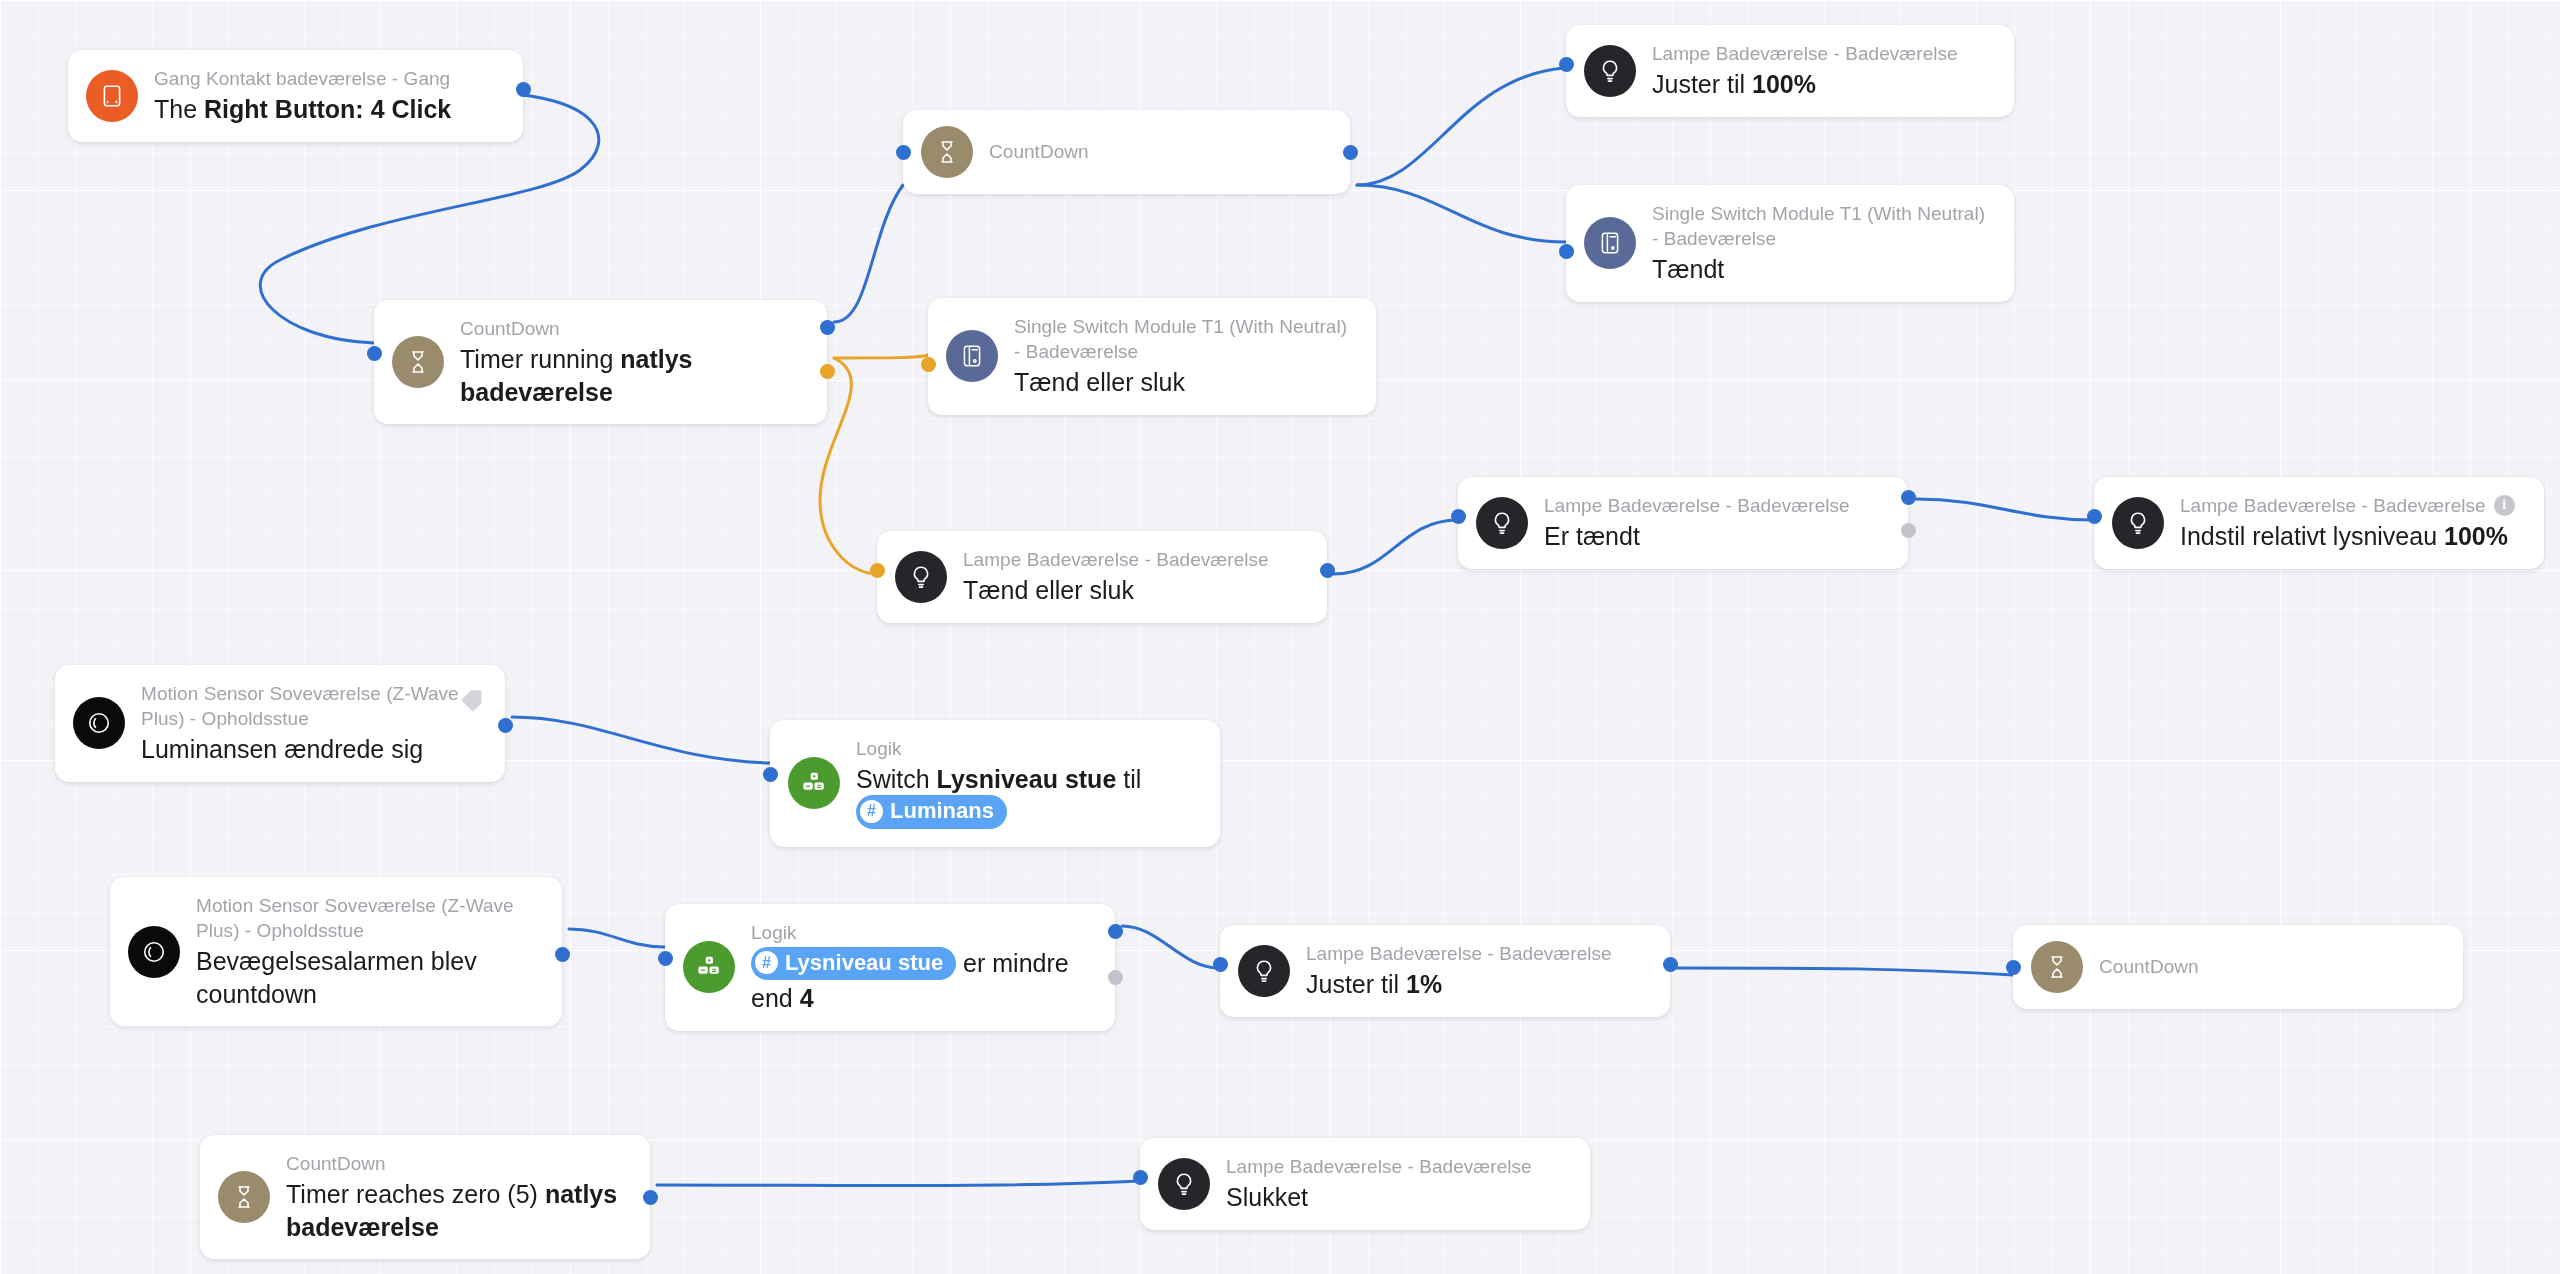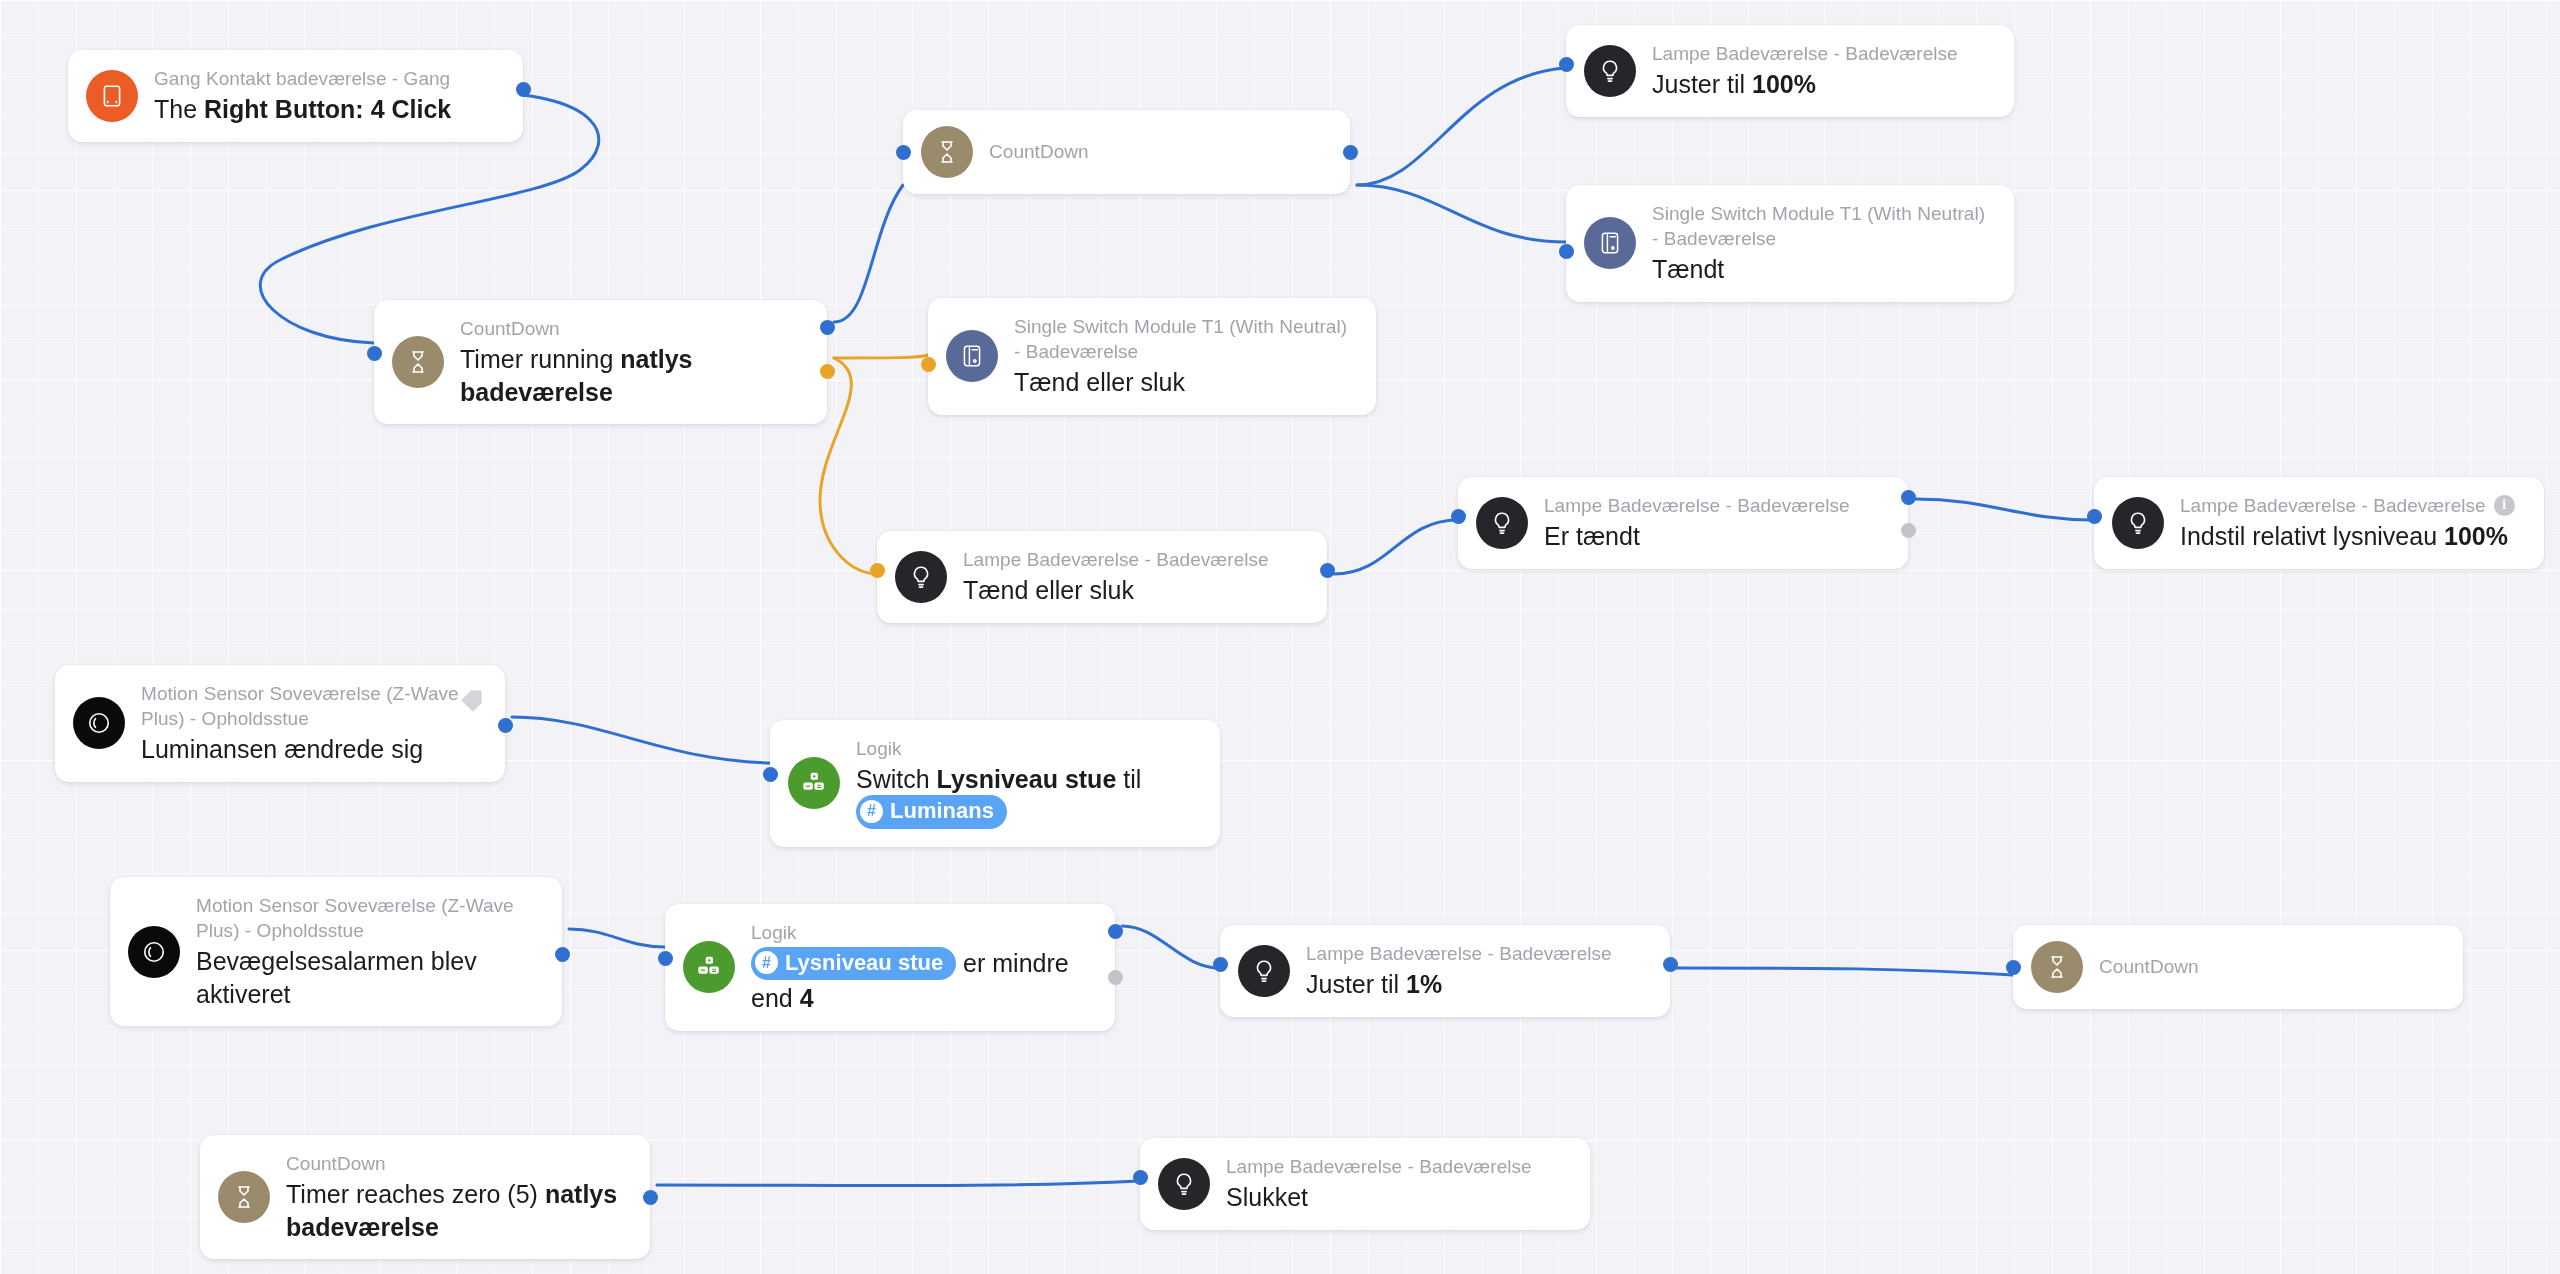--- a/index.html
+++ b/index.html
@@ -331,21 +331,21 @@
           <svg width="30" height="30" viewBox="0 0 24 24" fill="none" stroke="currentColor" stroke-width="1.3" stroke-linecap="round" stroke-linejoin="round">
             <circle cx="12" cy="12" r="7.4"></circle>
             <path d="M12 5.2a6.8 6.8 0 0 1 0 13.6 6.8 6.8 0 0 0 0-13.6z" fill="currentColor" stroke="none"></path>
             <path d="M9.2 8.6a5 5 0 0 0 0 6.8"></path>
           </svg>
         </div>
         <div class="node-body">
           <div class="node-sub">
             <span class="node-sub-text">Motion Sensor Soveværelse (Z-Wave Plus) - Opholdsstue</span>
           </div>
-          <div class="node-title"><span>Bevægelsesalarmen blev aktiveret</span></div>
+          <div class="node-title"><span>Bevægelsesalarmen blev countdown</span></div>
         </div>
         <span class="port out blue" style="top: 52%; margin-top: -7.5px; background: rgb(47, 111, 208);"></span>
       </div>
       <div class="node" style="left: 665px; top: 904px; width: 450px;">
         <div class="node-avatar" style="background: rgb(76, 155, 47);">
           <svg width="26" height="26" viewBox="0 0 24 24" fill="currentColor">
             <rect x="9" y="2.5" width="6.6" height="6.6" rx="1.6"></rect>
             <rect x="2.2" y="11.6" width="8.6" height="6.6" rx="1.6"></rect>
             <rect x="12.4" y="11.6" width="8.6" height="6.6" rx="1.6"></rect>
             <rect x="11.2" y="5.2" width="2.2" height="1.2" rx="0.5" fill="#4c9b2f"></rect>

